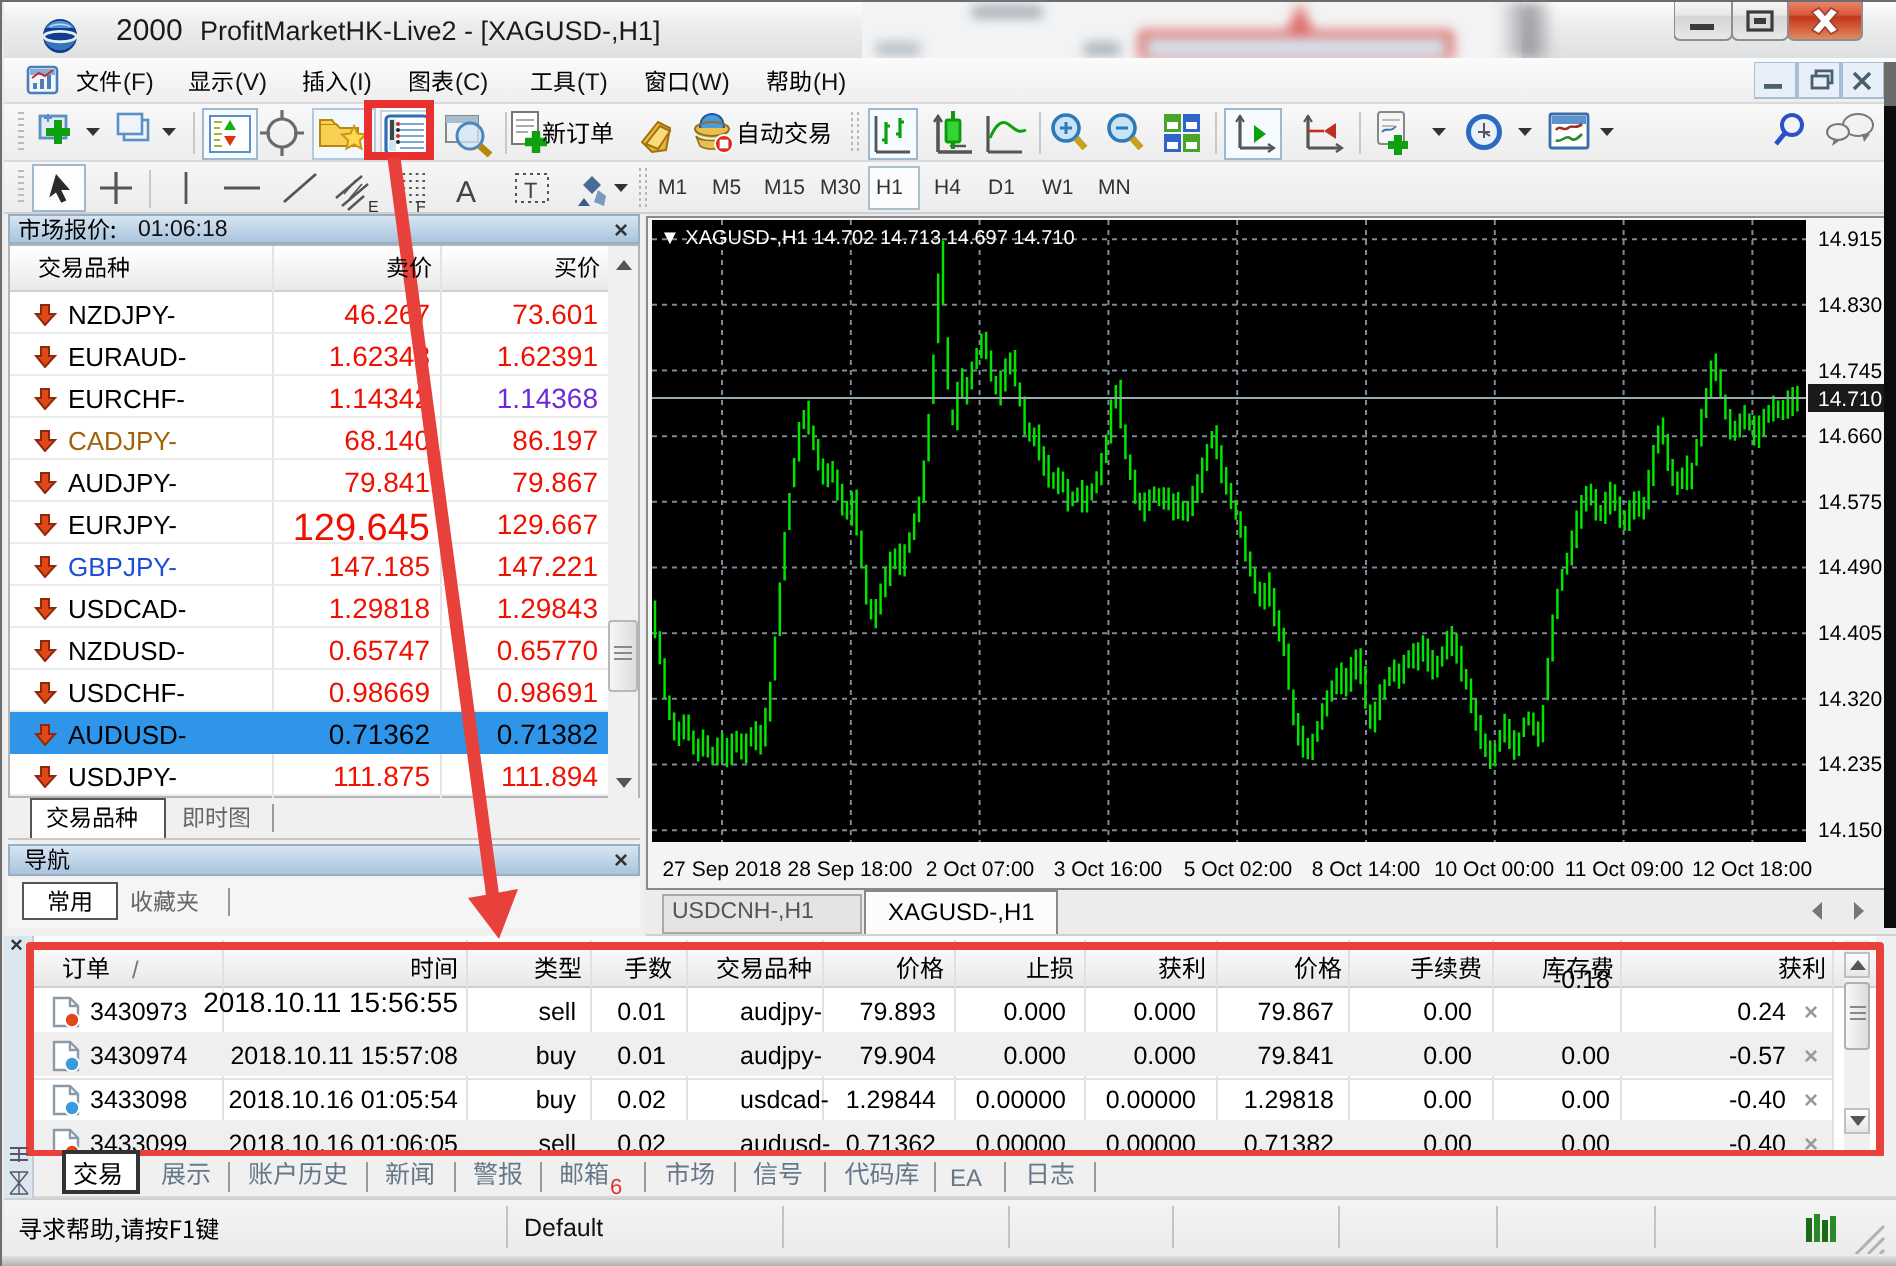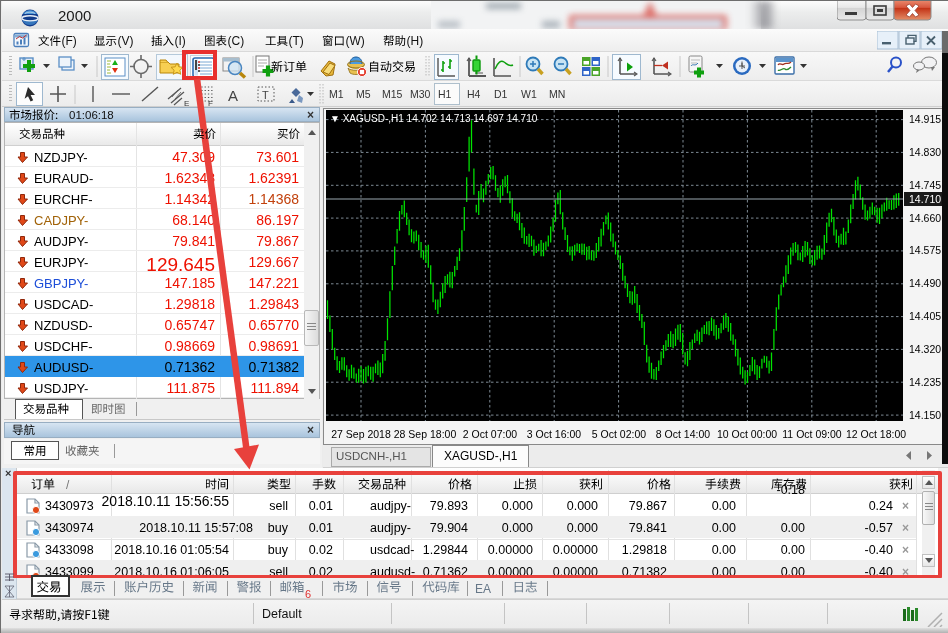--- a/index.html
+++ b/index.html
@@ -9,20 +9,21 @@
 <div id="win">
 <div class="abs" style="left:1px;top:0;width:946px;height:28px;background:linear-gradient(#fdfdfd,#eceded 40%,#dfe0e1)"></div>
     <svg class="abs" style="left:20px;top:8px" width="19" height="18">
       <circle cx="9" cy="9" r="8.5" fill="#123c8c"></circle>
       <path d="M2 5a8.5 8.5 0 0 1 14 0z" fill="#4b96d8"></path>
       <path d="M1.2 11a8.5 8.5 0 0 0 15.6 0z" fill="#3576bc"></path>
       <ellipse cx="9" cy="9.3" rx="8.1" ry="2.6" fill="none" stroke="#e8eef6" stroke-width="1.4"></ellipse>
       <path d="M4 4.5c2-1.8 8-1.8 10 0" stroke="#cdd9ea" stroke-width=".8" fill="none"></path>
     </svg>
     <div class="t" style="left:57px;top:6px;font-size:15px;color:#1a1a1a">2000</div>
+    <div class="t" style="left:99px;top:7px;font-size:13.5px;color:#1a1a1a">ProfitMarketHK-Live2 - [XAGUSD-,H1]</div>
     <div class="abs" style="left:430px;top:0;width:330px;height:28px;background:#f2f3f4"></div>
     <div class="abs" style="left:430px;top:0;width:345px;height:28px;filter:blur(3px);opacity:.8">
       <div class="abs" style="left:55px;top:2px;width:35px;height:6px;background:#8d98a2"></div>
       <div class="abs" style="left:7px;top:20px;width:22px;height:7px;background:#aab2ba"></div>
       <div class="abs" style="left:111px;top:20px;width:18px;height:7px;background:#9aa4ad"></div>
       <div class="abs" style="left:212px;top:0;width:14px;height:15px;background:#d85048;clip-path:polygon(50% 0,100% 100%,0 100%)"></div>
       <div class="abs" style="left:138px;top:14px;width:158px;height:15px;background:#d85048;border-radius:2px"></div>
       <div class="abs" style="left:142px;top:18px;width:150px;height:9px;background:#cfe2f2"></div>
       <div class="abs" style="left:318px;top:0;width:26px;height:28px;background:linear-gradient(90deg,rgba(120,120,125,0),rgba(110,110,118,.8) 60%,rgba(150,150,155,.3))"></div>
     </div>
@@ -245,36 +246,36 @@
     <div class="t" style="left:68px;top:108px;font-size:11.5px;color:#111">01:06:18</div>
     <div class="t" style="left:306px;top:107px;font-size:12px;color:#333;font-weight:bold">×</div>
     <div class="abs" style="left:3px;top:121px;width:316px;height:277px;background:#fff;border:1px solid #b4b4b4"></div>
     <div class="abs" style="left:4px;top:122px;width:314px;height:23px;background:linear-gradient(#fff,#f3f3f3 60%,#e9e9e9);border-bottom:1px solid #d0d0d0"></div>
     <div class="abs" style="left:135px;top:122px;width:1px;height:276px;background:#e4e4e4"></div>
     <div class="abs" style="left:219px;top:122px;width:1px;height:276px;background:#e4e4e4"></div>
     <svg class="abs" style="left:15px;top:150px" width="13" height="12">
       <path d="M4.5 1.5h4v4.5h3L6.5 11.5 2 6h2.5z" fill="#e04818" stroke="#90280c" stroke-width="1"></path>
     </svg>
     <div class="t" style="left:33px;top:149px;font-size:13px;color:#000">NZDJPY-</div>
-    <div class="t" style="right:732px;top:148px;font-size:14px;color:#ee1100">47.309</div>
+    <div class="t" style="right:732px;top:148px;font-size:14px;color:#ee1100">46.267</div>
     <div class="t" style="right:648px;top:148px;font-size:14px;color:#ee1100">73.601</div>
     <div class="abs" style="left:4px;top:165px;width:314px;height:1px;background:#ececec"></div>
     <svg class="abs" style="left:15px;top:171px" width="13" height="12">
       <path d="M4.5 1.5h4v4.5h3L6.5 11.5 2 6h2.5z" fill="#e04818" stroke="#90280c" stroke-width="1"></path>
     </svg>
     <div class="t" style="left:33px;top:170px;font-size:13px;color:#000">EURAUD-</div>
     <div class="t" style="right:732px;top:169px;font-size:14px;color:#ee1100">1.62348</div>
     <div class="t" style="right:648px;top:169px;font-size:14px;color:#ee1100">1.62391</div>
     <div class="abs" style="left:4px;top:186px;width:314px;height:1px;background:#ececec"></div>
     <svg class="abs" style="left:15px;top:192px" width="13" height="12">
       <path d="M4.5 1.5h4v4.5h3L6.5 11.5 2 6h2.5z" fill="#e04818" stroke="#90280c" stroke-width="1"></path>
     </svg>
     <div class="t" style="left:33px;top:191px;font-size:13px;color:#000">EURCHF-</div>
     <div class="t" style="right:732px;top:190px;font-size:14px;color:#ee1100">1.14342</div>
-    <div class="t" style="right:648px;top:190px;font-size:14px;color:#c2410c">1.14368</div>
+    <div class="t" style="right:648px;top:190px;font-size:14px;color:#6d28d9">1.14368</div>
     <div class="abs" style="left:4px;top:207px;width:314px;height:1px;background:#ececec"></div>
     <svg class="abs" style="left:15px;top:213px" width="13" height="12">
       <path d="M4.5 1.5h4v4.5h3L6.5 11.5 2 6h2.5z" fill="#e04818" stroke="#90280c" stroke-width="1"></path>
     </svg>
     <div class="t" style="left:33px;top:212px;font-size:13px;color:#a16207">CADJPY-</div>
     <div class="t" style="right:732px;top:211px;font-size:14px;color:#ee1100">68.140</div>
     <div class="t" style="right:648px;top:211px;font-size:14px;color:#ee1100">86.197</div>
     <div class="abs" style="left:4px;top:228px;width:314px;height:1px;background:#ececec"></div>
     <svg class="abs" style="left:15px;top:234px" width="13" height="12">
       <path d="M4.5 1.5h4v4.5h3L6.5 11.5 2 6h2.5z" fill="#e04818" stroke="#90280c" stroke-width="1"></path>
@@ -444,21 +445,21 @@
     <div class="t" style="right:54px;top:498px;font-size:12.5px">0.24</div>
     <div class="t" style="left:901px;top:498px;font-size:12px;color:#999;font-weight:bold">×</div>
     <div class="abs" style="left:16px;top:516px;width:899px;height:1px;background:#e4e4e4"></div>
     <div class="abs" style="left:16px;top:515.0px;width:899px;height:22px;background:#efefef"></div>
     <svg class="abs" style="left:24px;top:519px" width="16" height="16">
       <path d="M2 1h8l4 4v10H2z" fill="#fff" stroke="#8a9aa8" stroke-width="1.2"></path>
       <path d="M10 1v4h4" fill="none" stroke="#8a9aa8" stroke-width="1.2"></path>
       <circle cx="11" cy="12" r="3.6" fill="#3a9ade" stroke="#fff"></circle>
     </svg>
     <div class="t" style="left:44px;top:520px;font-size:12.5px">3430974</div>
-    <div class="t" style="right:694px;top:520px;font-size:12.5px">2018.10.11 15:57:08</div>
+    <div class="t" style="right:718px;top:520px;font-size:12.5px">2018.10.11 15:57:08</div>
     <div class="t" style="right:659px;top:520px;font-size:12.5px">buy</div>
     <div class="t" style="right:614px;top:520px;font-size:12.5px">0.01</div>
     <div class="t" style="left:369px;top:520px;font-size:12.5px">audjpy-</div>
     <div class="t" style="right:479px;top:520px;font-size:12.5px">79.904</div>
     <div class="t" style="right:414px;top:520px;font-size:12.5px">0.000</div>
     <div class="t" style="right:349px;top:520px;font-size:12.5px">0.000</div>
     <div class="t" style="right:280px;top:520px;font-size:12.5px">79.841</div>
     <div class="t" style="right:211px;top:520px;font-size:12.5px">0.00</div>
     <div class="t" style="right:142px;top:520px;font-size:12.5px">0.00</div>
     <div class="t" style="right:54px;top:520px;font-size:12.5px">-0.57</div>

